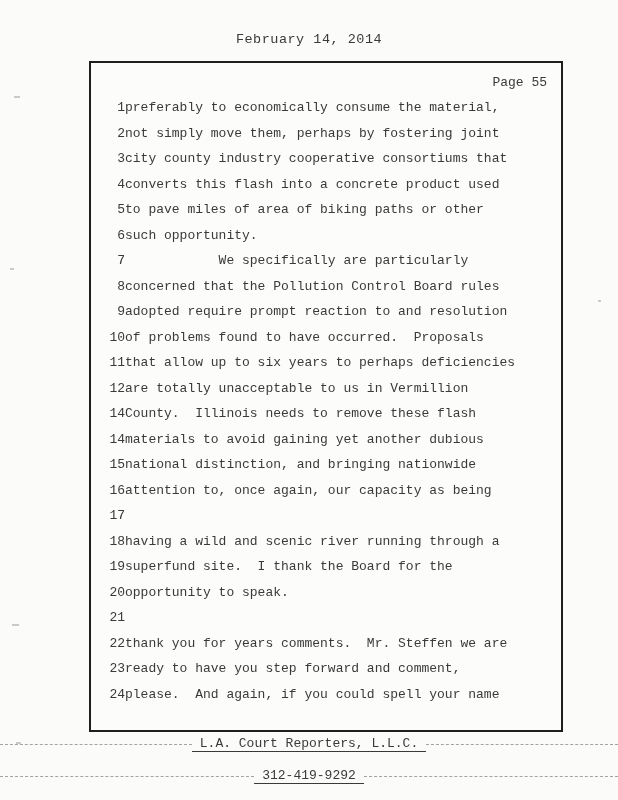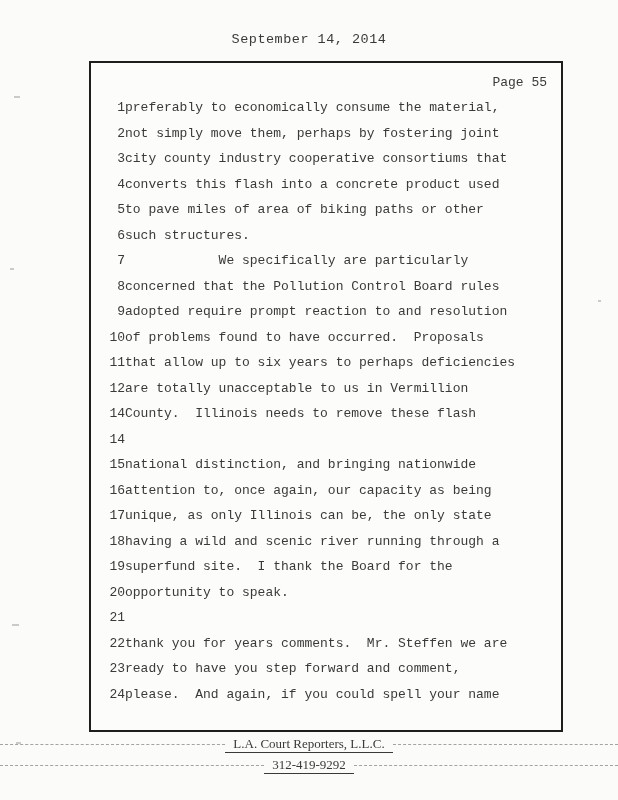--- a/index.html
+++ b/index.html
@@ -75,32 +75,32 @@
     height: 0;
     opacity: 0.6;
   }
   .footer-text {
     flex: 0 0 auto;
     padding: 0 8px;
     font-size: 13px;
     border-bottom: 1px solid #3a3a3a;
     white-space: nowrap;
   }
-  .footer-wrap { position: absolute; left: 0; top: 736px; width: 100%; font-family: Liberation Serif, serif; }
-  .footer-row + .footer-row { margin-top: 4px; }
+  .footer-wrap { position: absolute; left: 0; top: 736px; width: 100%; }
+  .footer-row + .footer-row { margin-top: 16px; }
   .scan-speck {
     position: absolute;
     background: #9a9a98;
     opacity: 0.5;
   }
 </style>
 </head>
 <body>
 
-<div class="date-header">September 14, 2014</div>
+<div class="date-header">February 14, 2014</div>
 
 <div class="transcript-box">
   <div class="page-label">Page 55</div>
   <div class="lines">
       <div class="line">
         <span class="num">1</span>
         <span class="txt">preferably to economically consume the material,</span>
       </div>
       <div class="line">
         <span class="num">2</span>
@@ -113,21 +113,21 @@
       <div class="line">
         <span class="num">4</span>
         <span class="txt">converts this flash into a concrete product used</span>
       </div>
       <div class="line">
         <span class="num">5</span>
         <span class="txt">to pave miles of area of biking paths or other</span>
       </div>
       <div class="line">
         <span class="num">6</span>
-        <span class="txt">such structures.</span>
+        <span class="txt">such opportunity.</span>
       </div>
       <div class="line">
         <span class="num">7</span>
         <span class="txt">            We specifically are particularly</span>
       </div>
       <div class="line">
         <span class="num">8</span>
         <span class="txt">concerned that the Pollution Control Board rules</span>
       </div>
       <div class="line">
@@ -145,32 +145,32 @@
       <div class="line">
         <span class="num">12</span>
         <span class="txt">are totally unacceptable to us in Vermillion</span>
       </div>
       <div class="line">
         <span class="num">14</span>
         <span class="txt">County.  Illinois needs to remove these flash</span>
       </div>
       <div class="line">
         <span class="num">14</span>
+        <span class="txt">materials to avoid gaining yet another dubious</span>
       </div>
       <div class="line">
         <span class="num">15</span>
         <span class="txt">national distinction, and bringing nationwide</span>
       </div>
       <div class="line">
         <span class="num">16</span>
         <span class="txt">attention to, once again, our capacity as being</span>
       </div>
       <div class="line">
         <span class="num">17</span>
-        <span class="txt">unique, as only Illinois can be, the only state</span>
       </div>
       <div class="line">
         <span class="num">18</span>
         <span class="txt">having a wild and scenic river running through a</span>
       </div>
       <div class="line">
         <span class="num">19</span>
         <span class="txt">superfund site.  I thank the Board for the</span>
       </div>
       <div class="line">

